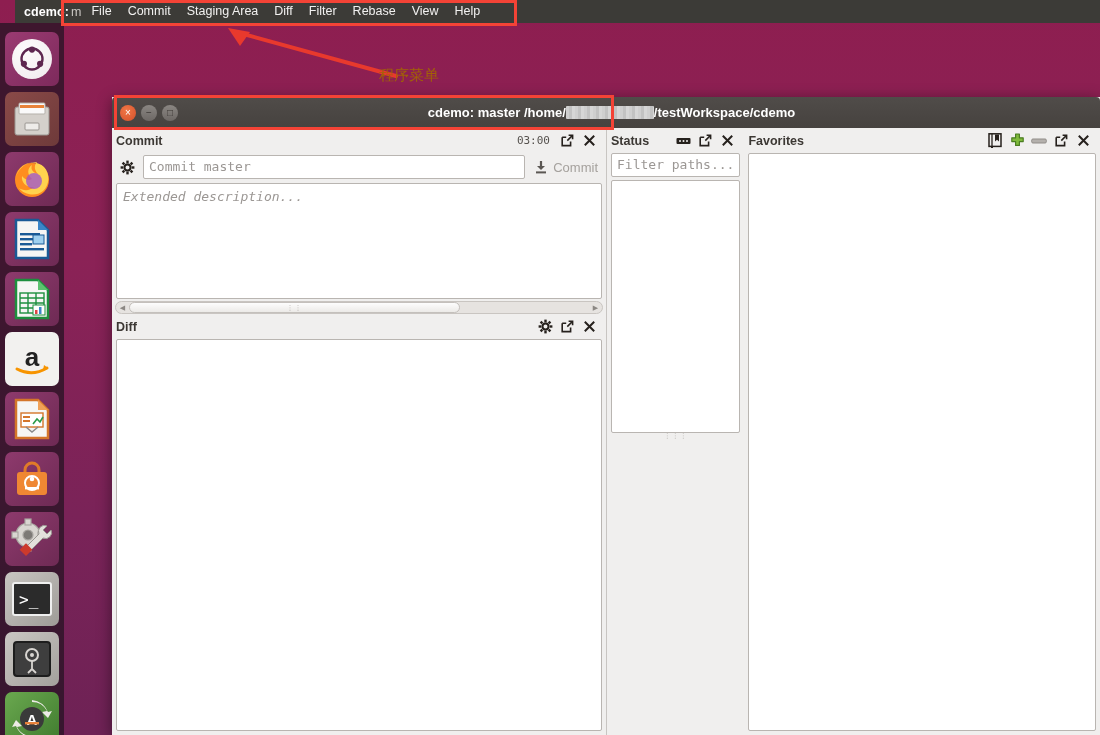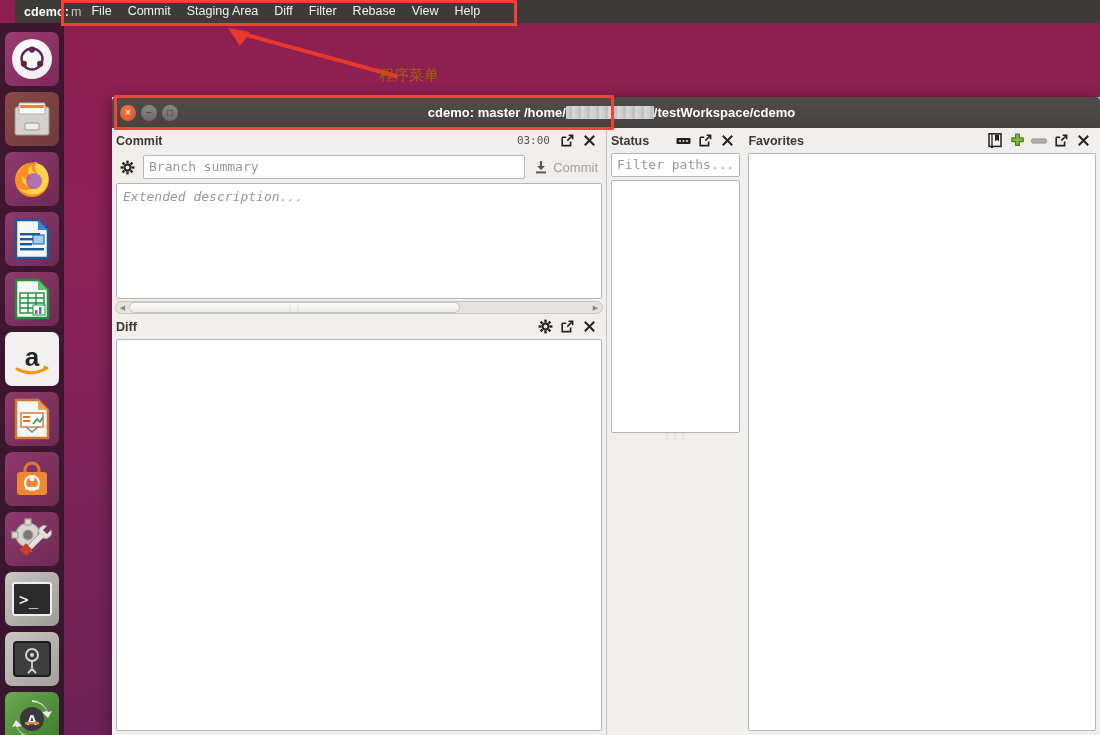--- a/index.html
+++ b/index.html
@@ -345,21 +345,21 @@
                   <line x1="7.5" y1="12" x2="7.5" y2="14.4"></line>
                 <line x1="0.6" y1="7.5" x2="3" y2="7.5"></line>
                   <line x1="12" y1="7.5" x2="14.4" y2="7.5"></line>
                 <line x1="2.6" y1="2.6" x2="4.3" y2="4.3"></line>
                   <line x1="10.7" y1="10.7" x2="12.4" y2="12.4"></line>
                 <line x1="12.4" y1="2.6" x2="10.7" y2="4.3"></line>
                   <line x1="4.3" y1="10.7" x2="2.6" y2="12.4"></line>
               </g>
             </svg>
           </span>
-          <div class="field" style="flex:1;">Branch summary</div>
+          <div class="field" style="flex:1;">Commit master</div>
           <div class="commit-btn">
             <svg width="14" height="14" viewBox="0 0 14 14">
               <path d="M7 1 v7" stroke="#5b5753" stroke-width="2.2"></path>
               <path d="M3 6 L7 10 L11 6 Z" fill="#5b5753"></path>
               <rect x="2" y="11.4" width="10" height="2" fill="#5b5753"></rect>
             </svg>
             <span>Commit</span>
           </div>
         </div>
 

